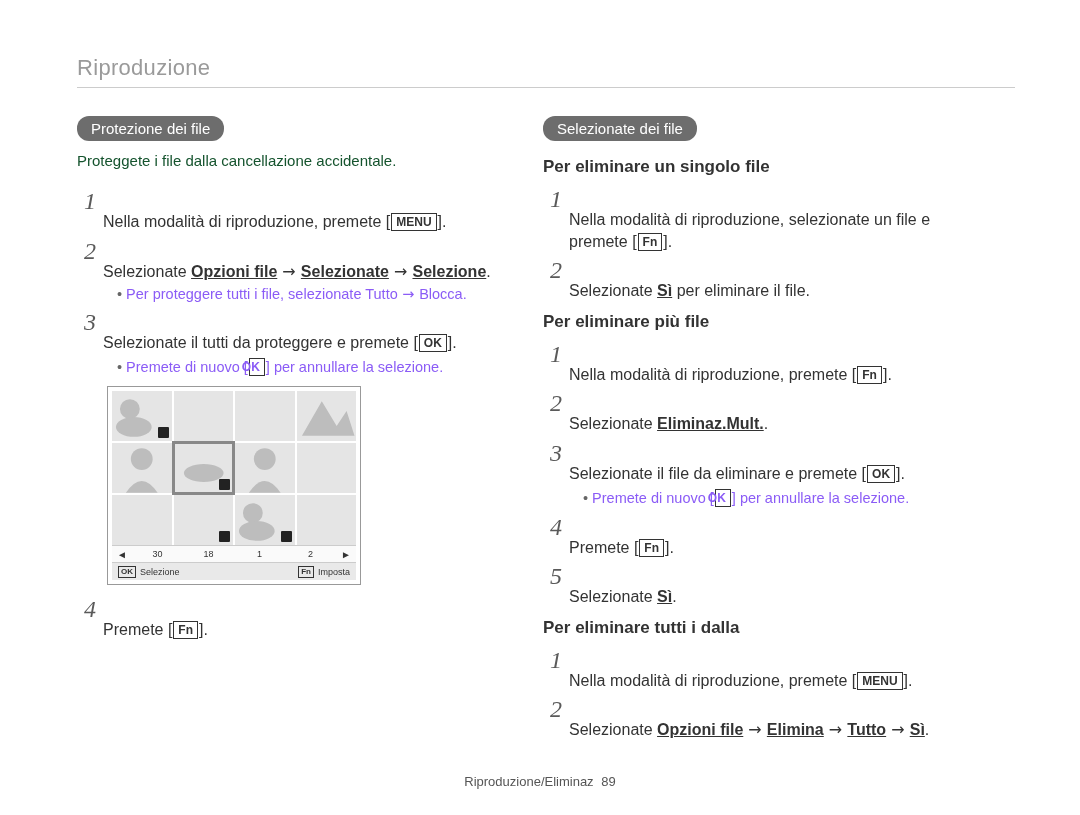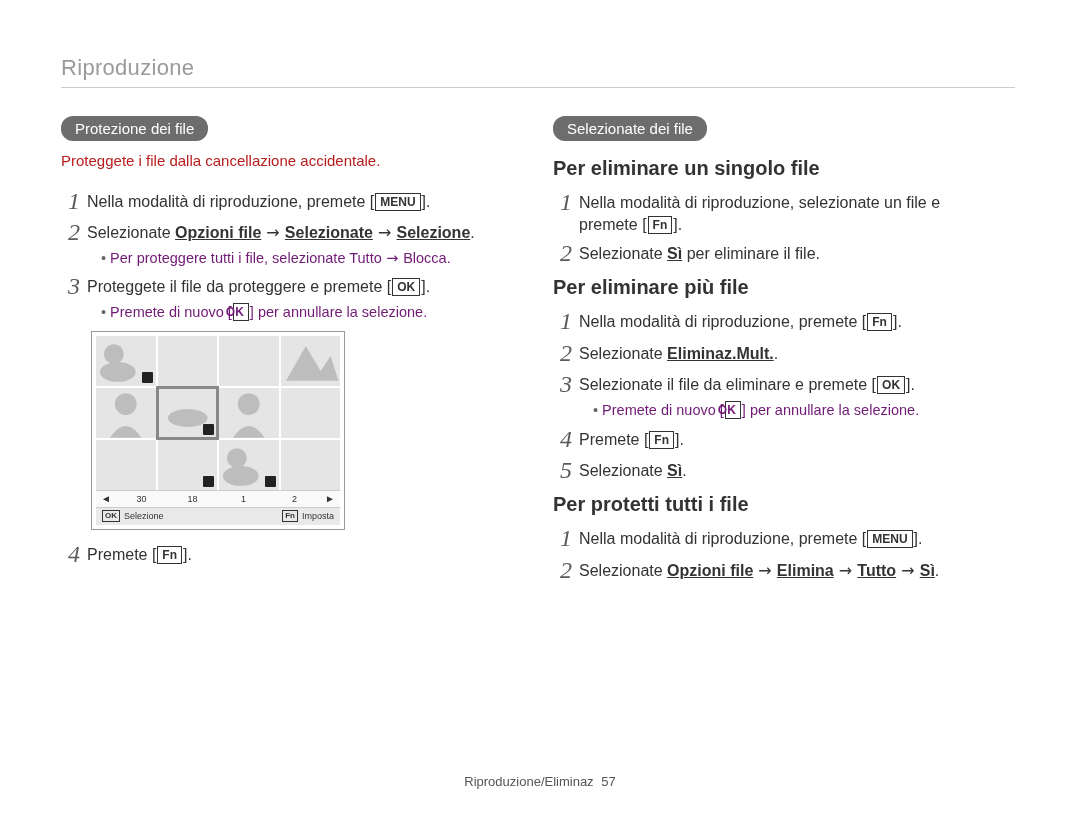--- a/index.html
+++ b/index.html
@@ -10,59 +10,59 @@
     background: #fff;
     font-family: Arial, Helvetica, sans-serif;
     color: #333;
     font-size: 15px;
   }
   .page {
     position: relative;
     width: 1080px;
     height: 815px;
     box-sizing: border-box;
-    padding: 55px 65px 30px 61px;
+    padding: 55px 65px 30px 77px;
   }
   .header-title {
     color: #9a9a9a;
     font-size: 22px;
     font-weight: 300;
     letter-spacing: 0.3px;
     margin-bottom: 6px;
   }
   .header-rule {
     border: none;
     border-top: 1px solid #ccc;
     margin: 0 0 28px 0;
   }
   .columns {
     display: flex;
-    gap: 52px;
+    gap: 26px;
   }
   .col {
     width: 440px;
   }
   .pill {
     display: inline-block;
     background: #6d6d6d;
     color: #fff;
     font-size: 15px;
     padding: 4px 14px;
     border-radius: 12px;
     margin-bottom: 6px;
   }
   .intro {
     font-size: 15px;
-    color: #b91c1c;
+    color: #14532d;
     line-height: 1.35;
     margin: 4px 0 18px 0;
   }
   .subhead {
     font-weight: bold;
-    font-size: 20px;
+    font-size: 17px;
     margin: 10px 0 10px 0;
   }
   .step {
     display: flex;
     align-items: flex-start;
     margin: 6px 0 4px 0;
   }
   .stepnum {
     font-family: Georgia, 'Times New Roman', serif;
     font-style: italic;
@@ -70,39 +70,40 @@
     color: #5a5a5a;
     width: 26px;
     flex: none;
     line-height: 1.05;
     text-align: center;
   }
   .steptext {
     font-size: 16px;
     line-height: 1.35;
     padding-top: 2px;
+    margin-top: 20px;
   }
   .steptext .b { font-weight: bold; text-decoration: underline; }
   .arrow { font-family: 'DejaVu Sans', Arial, sans-serif; }
   .keycap {
     display: inline-block;
     border: 1px solid #333;
     padding: 0 4px;
     font-size: 12px;
     font-weight: bold;
     line-height: 16px;
     height: 16px;
     vertical-align: 1px;
     margin: 0 1px;
     font-family: Arial, sans-serif;
   }
   .bullet {
     margin: 4px 0 8px 40px;
     font-size: 14.5px;
-    color: #701a75;
+    color: #8b5cf6;
     text-indent: -12px;
     padding-left: 12px;
   }
   .bullet::before {
     content: "\2022  ";
     color: #666;
   }
 
   
   .thumbgrid-wrap {
@@ -210,21 +211,21 @@
           <span>Selezionate </span><span class="b">Opzioni file</span><span class="arrow"> → </span><span class="b">Selezionate</span><span class="arrow"> → </span><span class="b">Selezione</span><span>.</span>
         </div>
       </div>
       <div class="bullet">
         <span>Per proteggere tutti i file, selezionate </span><span class="b">Tutto</span><span class="arrow"> → </span><span class="b">Blocca</span><span>.</span>
       </div>
 
       <div class="step">
         <div class="stepnum">3</div>
         <div class="steptext">
-          <span>Proteggete il file da proteggere e premete [</span><span class="keycap">OK</span><span>].</span>
+          <span>Selezionate il tutti da proteggere e premete [</span><span class="keycap">OK</span><span>].</span>
         </div>
       </div>
       <div class="bullet">
         <span>Premete di nuovo [</span><span class="keycap">OK</span><span>] per annullare la selezione.</span>
       </div>
 
       
       <div class="thumbgrid-wrap">
         <div class="thumbgrid">
           <div class="tg-body">
@@ -351,34 +352,34 @@
           <span>Premete [</span><span class="keycap">Fn</span><span>].</span>
         </div>
       </div>
       <div class="step">
         <div class="stepnum">5</div>
         <div class="steptext">
           <span>Selezionate </span><span class="b">Sì</span><span>.</span>
         </div>
       </div>
 
-      <div class="subhead">Per protetti tutti i file</div>
+      <div class="subhead">Per eliminare tutti i dalla</div>
       <div class="step">
         <div class="stepnum">1</div>
         <div class="steptext">
           <span>Nella modalità di riproduzione, premete [</span><span class="keycap">MENU</span><span>].</span>
         </div>
       </div>
       <div class="step">
         <div class="stepnum">2</div>
         <div class="steptext">
           <span>Selezionate </span><span class="b">Opzioni file</span><span class="arrow"> → </span><span class="b">Elimina</span><span class="arrow"> → </span><span class="b">Tutto</span><span class="arrow"> → </span><span class="b">Sì</span><span>.</span>
         </div>
       </div>
     </div>
 
   </div>
 
   <div class="footer">
     <span>Riproduzione/Eliminaz</span>
-    <span class="pg">57</span>
+    <span class="pg">89</span>
   </div>
 </div>
 
 </body></html>

